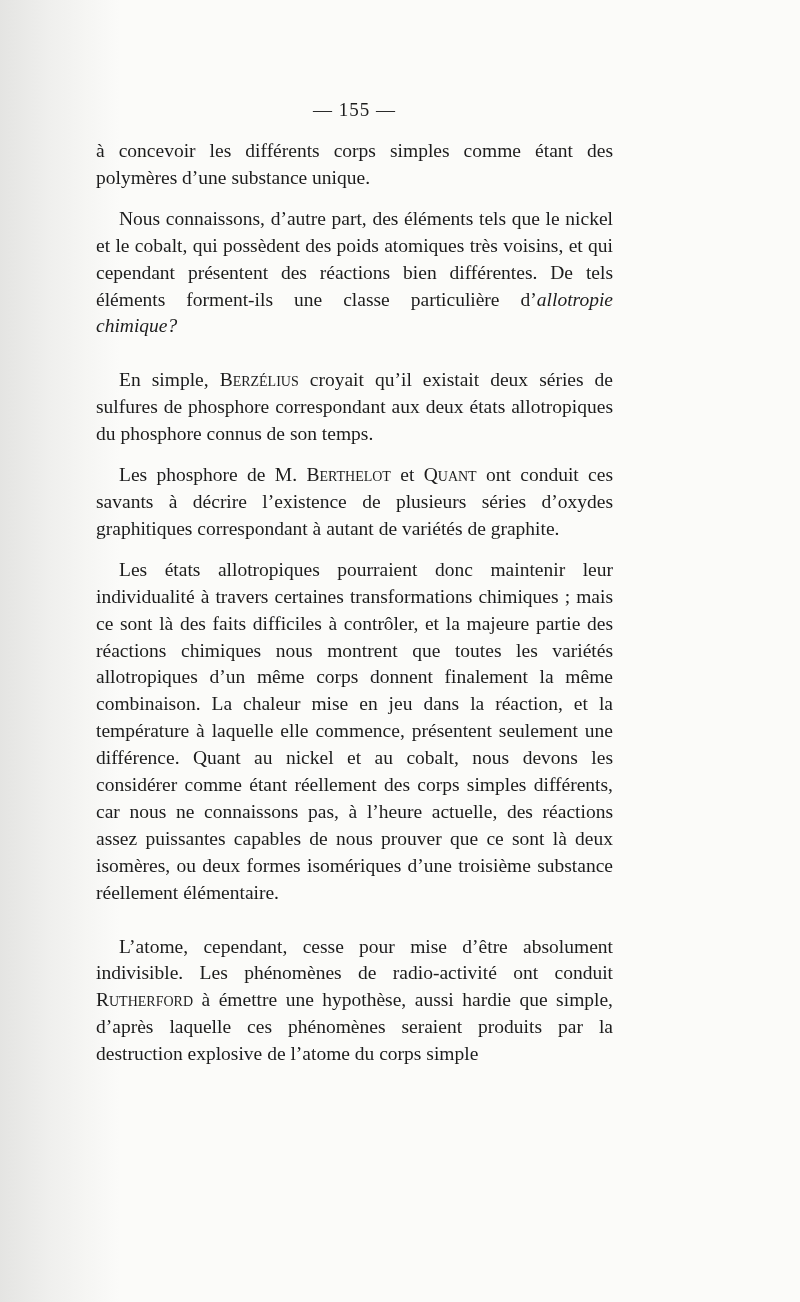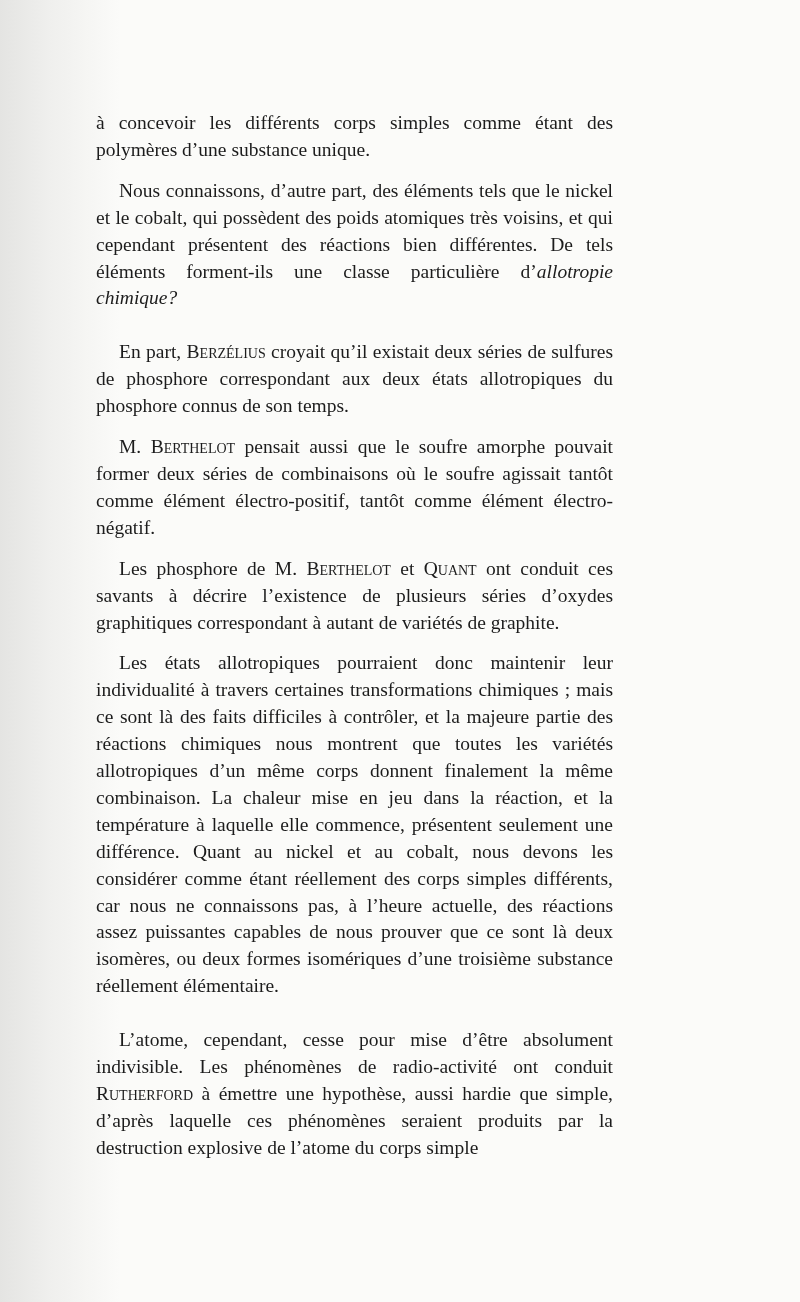--- a/index.html
+++ b/index.html
@@ -48,36 +48,34 @@
     .sc { font-variant: small-caps; }
     .it { font-style: italic; }
     .last-line-left { text-align-last: left; }
   </style>
 </head>
 <body>
 
 <div class="page-shade"></div>
 
 <div class="page">
+  <div class="page-number">— 155 —</div>
 
   <p class="para">
     <span>à concevoir les différents corps simples comme étant des polymères d’une substance unique.</span>
   </p>
 
   <p class="para indent last-line-left">
     <span>Nous connaissons, d’autre part, des éléments tels que le nickel et le cobalt, qui possèdent des poids atomiques très voisins, et qui cependant présentent des réactions bien différentes. De tels éléments forment-ils une classe particulière d’</span><span class="it">allotropie chimique?</span>
   </p>
 
   <p class="para indent gap-before">
-    <span>En part, </span><span class="sc">Berzélius</span><span> croyait qu’il existait deux séries de sulfures de phosphore correspondant aux deux états allotropiques du phosphore connus de son temps.</span>
+    <span>En simple, </span><span class="sc">Berzélius</span><span> croyait qu’il existait deux séries de sulfures de phosphore correspondant aux deux états allotropiques du phosphore connus de son temps.</span>
   </p>
 
-  <p class="para indent">
-    <span>M. </span><span class="sc">Berthelot</span><span> pensait aussi que le soufre amorphe pouvait former deux séries de combinaisons où le soufre agissait tantôt comme élément électro-positif, tantôt comme élément électro-négatif.</span>
-  </p>
 
   <p class="para indent">
     <span>Les phosphore de M. </span><span class="sc">Berthelot</span><span> et </span><span class="sc">Quant</span><span> ont conduit ces savants à décrire l’existence de plusieurs séries d’oxydes graphitiques correspondant à autant de variétés de graphite.</span>
   </p>
 
   <p class="para indent">
     <span>Les états allotropiques pourraient donc maintenir leur individualité à travers certaines transformations chimiques ; mais ce sont là des faits difficiles à contrôler, et la majeure partie des réactions chimiques nous montrent que toutes les variétés allotropiques d’un même corps donnent finalement la même combinaison. La chaleur mise en jeu dans la réaction, et la température à laquelle elle commence, présentent seulement une différence. Quant au nickel et au cobalt, nous devons les considérer comme étant réellement des corps simples différents, car nous ne connaissons pas, à l’heure actuelle, des réactions assez puissantes capables de nous prouver que ce sont là deux isomères, ou deux formes isomériques d’une troisième substance réellement élémentaire.</span>
   </p>
 
   <p class="para indent gap-before">

